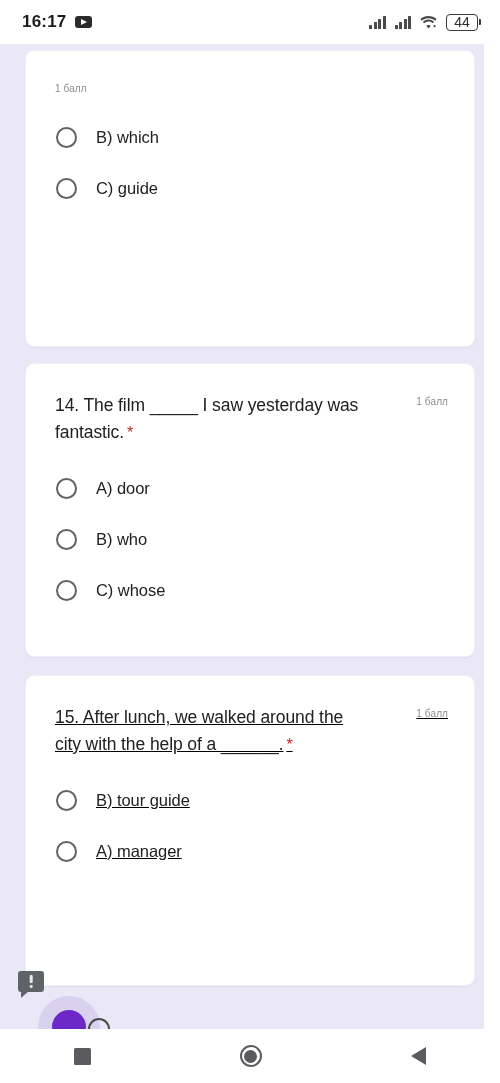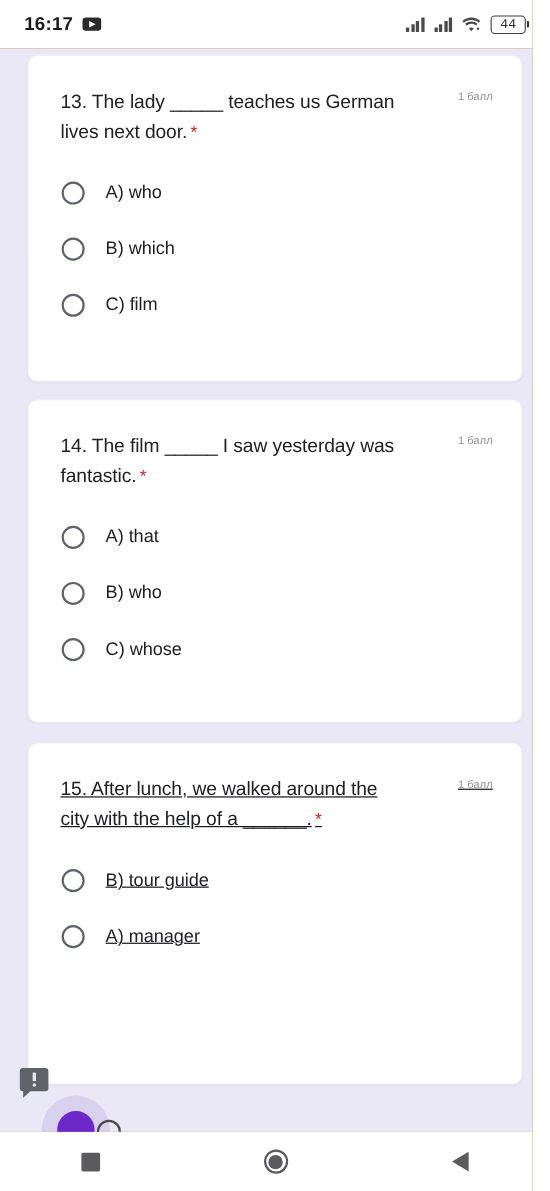--- a/index.html
+++ b/index.html
@@ -101,24 +101,24 @@
   }
   .battery::after {
     content: "";
     position: absolute;
     right: -4px; top: 4px;
     width: 2.2px; height: 6px;
     background: #3a3a3a;
     border-radius: 0 1px 1px 0;
   }
   .battery span {
-    font-size: 12px;
+    font-size: 14px;
     color: #2d2d2d;
     line-height: 1;
-    font-family: Liberation Mono, monospace;
+    font-family: Liberation Sans, sans-serif;
   }
 
   
   .form-area {
     position: absolute;
     left: 0; top: 44px;
     width: 500px;
     height: 985px;
     background: #eae7f6;
     overflow: hidden;
@@ -333,52 +333,45 @@
       <div class="battery">
         <span>44</span>
       </div>
     </div>
   </div>
 
   <div class="form-area">
 
     <div class="card card-1">
       <div class="q-head">
-        <div class="q-text">
-          <span>13. The lady _____ teaches us German lives next door.</span><span class="req">*</span>
-        </div>
         <div class="points">1 балл</div>
       </div>
       <div class="options">
         <div class="option">
           <div class="radio"></div>
-          <div class="opt-label">A) who</div>
-        </div>
-        <div class="option">
-          <div class="radio"></div>
           <div class="opt-label">B) which</div>
         </div>
         <div class="option">
           <div class="radio"></div>
-          <div class="opt-label">C) film</div>
+          <div class="opt-label">C) guide</div>
         </div>
       </div>
     </div>
 
     <div class="card card-2">
       <div class="q-head">
         <div class="q-text">
           <span>14. The film _____ I saw yesterday was fantastic.</span><span class="req">*</span>
         </div>
         <div class="points">1 балл</div>
       </div>
       <div class="options">
         <div class="option">
           <div class="radio"></div>
-          <div class="opt-label">A) that</div>
+          <div class="opt-label">A) door</div>
         </div>
         <div class="option">
           <div class="radio"></div>
           <div class="opt-label">B) who</div>
         </div>
         <div class="option">
           <div class="radio"></div>
           <div class="opt-label">C) whose</div>
         </div>
       </div>

